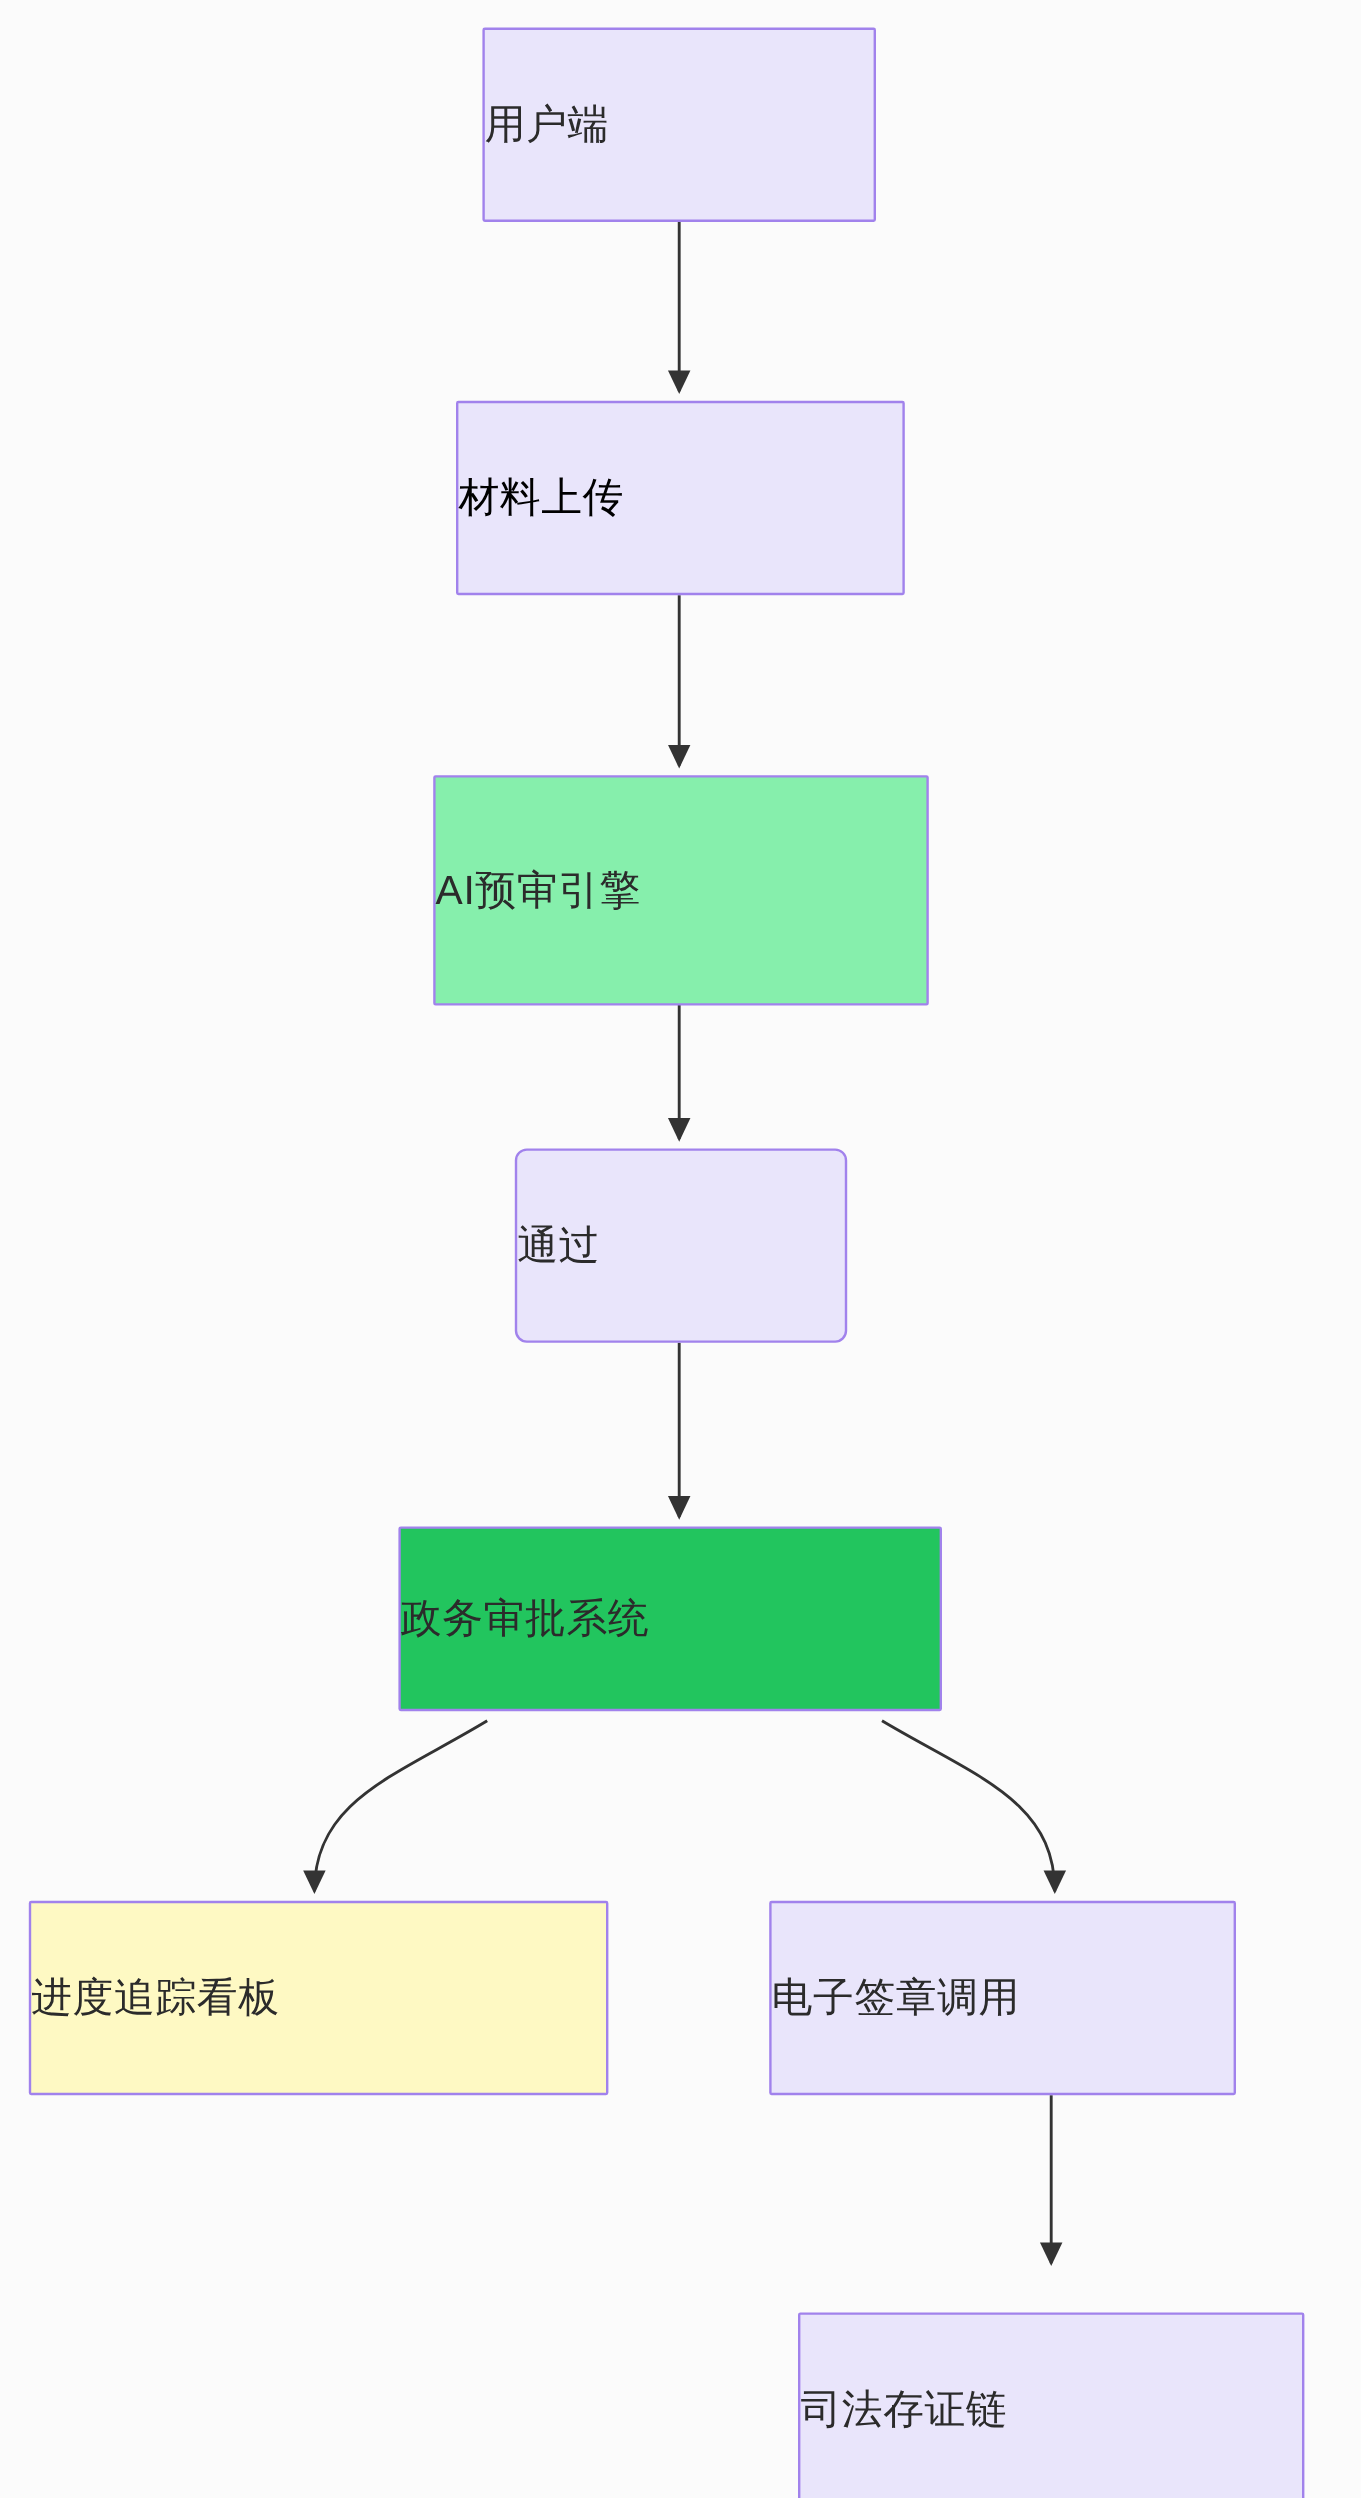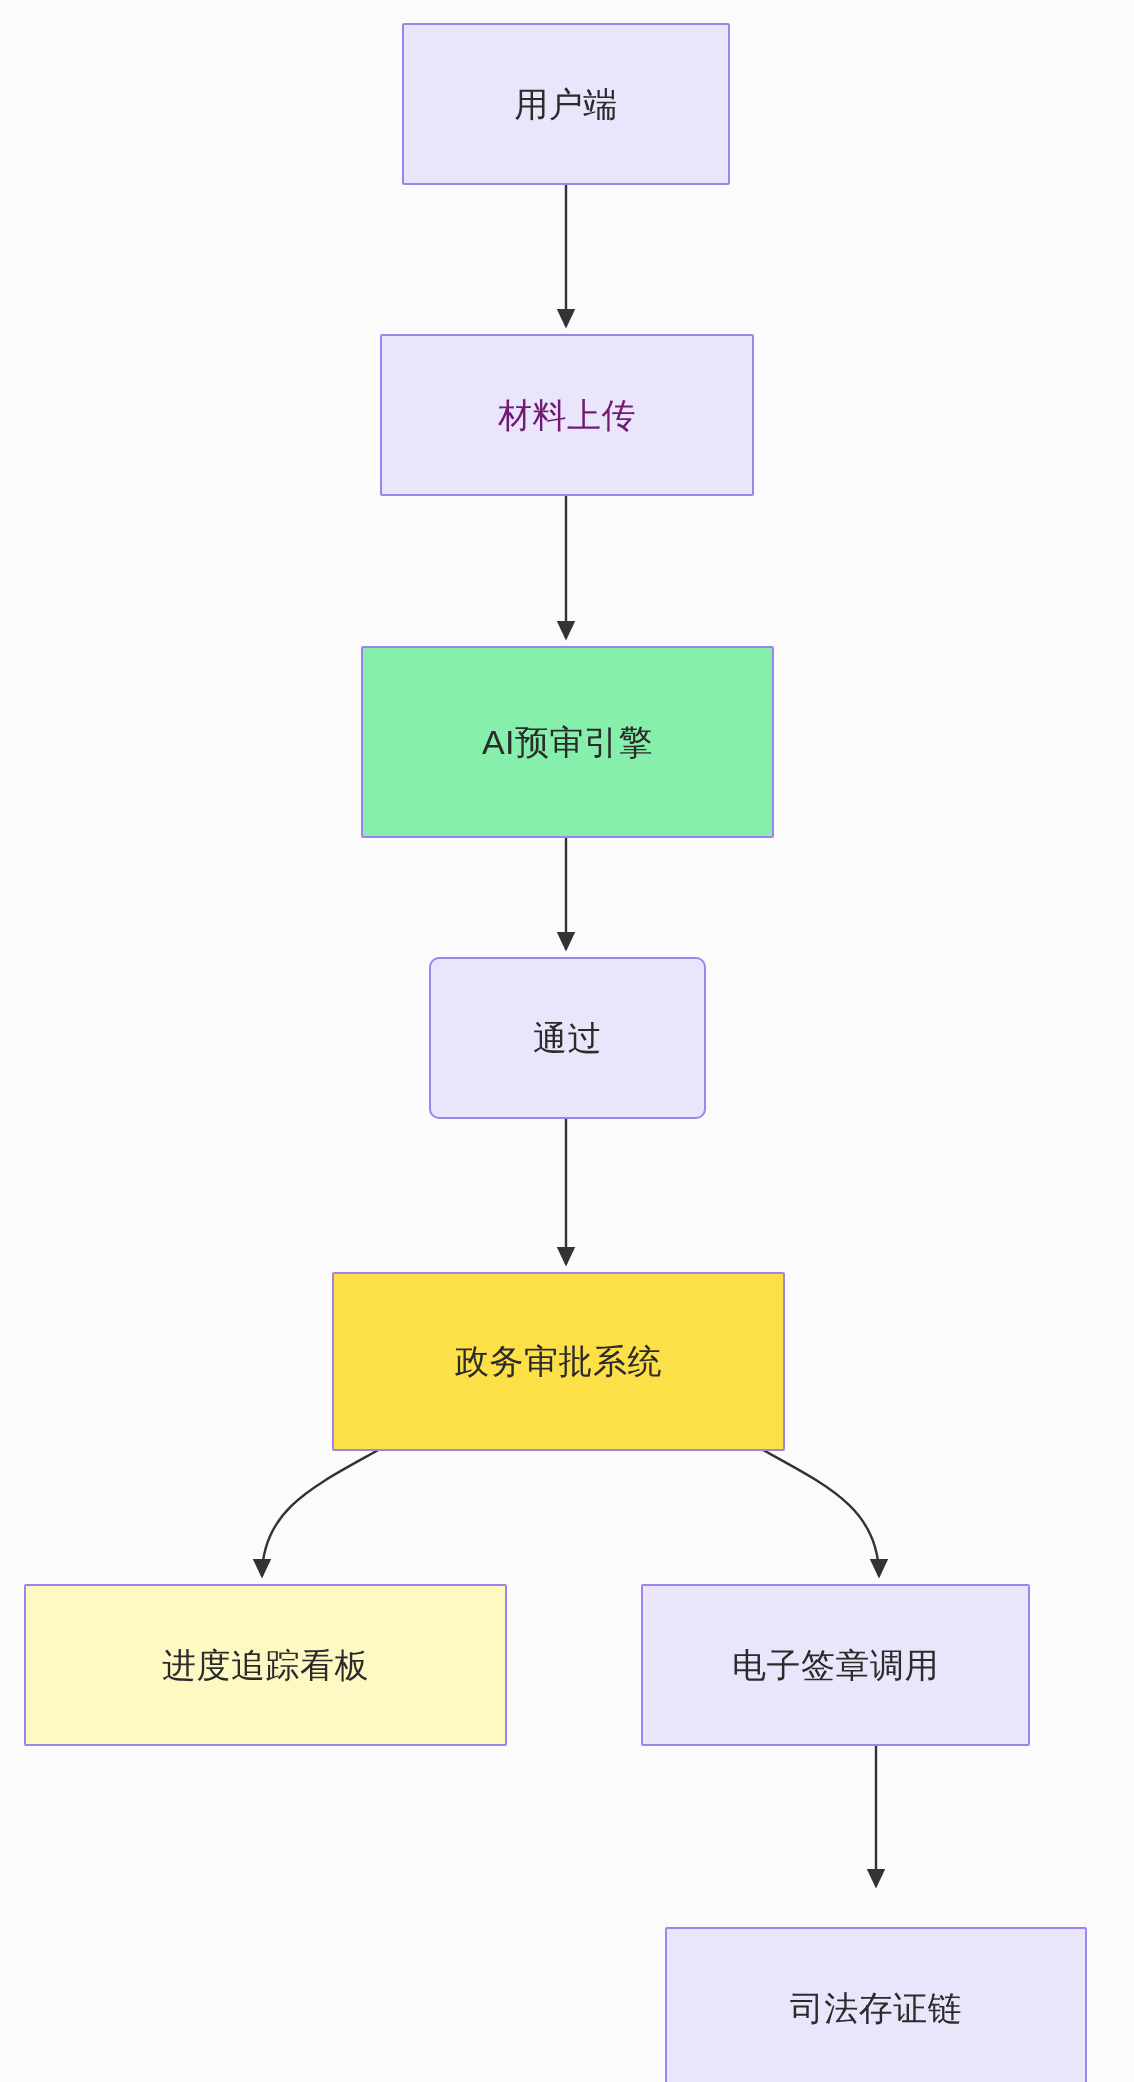--- a/index.html
+++ b/index.html
@@ -27,21 +27,21 @@
     pointer-events: none;
   }
   .node {
     position: absolute;
     box-sizing: border-box;
     background: #e9e5fb;
     border: 2px solid #14532d;
     border-radius: 2px;
     display: flex;
     align-items: center;
-    justify-content: center;
+    justify-content: flex-start;
     z-index: 2;
   }
   .node-label {
     font-size: 34px;
     line-height: 1.2;
     color: #2b2b2b;
     letter-spacing: 0.5px;
     white-space: nowrap;
     text-align: center;
     font-weight: 400;
@@ -67,32 +67,32 @@
         <path d="M 735 1434 C 812 1480, 879 1500, 879 1576" fill="none" stroke="#333333" stroke-width="2.4" stroke-linecap="butt" marker-end="url(#arrowhead)"></path>
         <path d="M 876 1746 L 876 1886" fill="none" stroke="#333333" stroke-width="2.4" stroke-linecap="butt" marker-end="url(#arrowhead)"></path>
       </g>
   </svg>
 
   <div class="node" style="left: 402px; top: 23px; width: 328px; height: 162px; background: rgb(233, 229, 251); border-color: rgb(161, 130, 236);">
     <span class="node-label" style="color: rgb(43, 43, 43);">用户端</span>
   </div>
 
   <div class="node" style="left: 380px; top: 334px; width: 374px; height: 162px; background: rgb(233, 229, 251); border-color: rgb(161, 130, 236);">
-    <span class="node-label" style="color: #701a75;">材料上传</span>
+    <span class="node-label" style="color: #000000;">材料上传</span>
   </div>
 
   <div class="node" style="left: 361px; top: 646px; width: 413px; height: 192px; background: #86efac; border-color: rgb(161, 130, 236);">
     <span class="node-label" style="color: rgb(43, 43, 43);">AI预审引擎</span>
   </div>
 
   <div class="node" style="left: 429px; top: 957px; width: 277px; height: 162px; background: rgb(233, 229, 251); border-color: rgb(161, 130, 236); border-radius: 10px;">
     <span class="node-label" style="color: rgb(43, 43, 43);">通过</span>
   </div>
 
-  <div class="node" style="left: 332px; top: 1272px; width: 453px; height: 179px; background: #fde047; border-color: rgb(161, 130, 236);">
+  <div class="node" style="left: 332px; top: 1272px; width: 453px; height: 154px; background: #22c55e; border-color: rgb(161, 130, 236);">
     <span class="node-label" style="color: rgb(43, 43, 43);">政务审批系统</span>
   </div>
 
   <div class="node" style="left: 24px; top: 1584px; width: 483px; height: 162px; background: #fef9c3; border-color: rgb(161, 130, 236);">
     <span class="node-label" style="color: rgb(43, 43, 43);">进度追踪看板</span>
   </div>
 
   <div class="node" style="left: 641px; top: 1584px; width: 389px; height: 162px; background: rgb(233, 229, 251); border-color: rgb(161, 130, 236);">
     <span class="node-label" style="color: rgb(43, 43, 43);">电子签章调用</span>
   </div>

